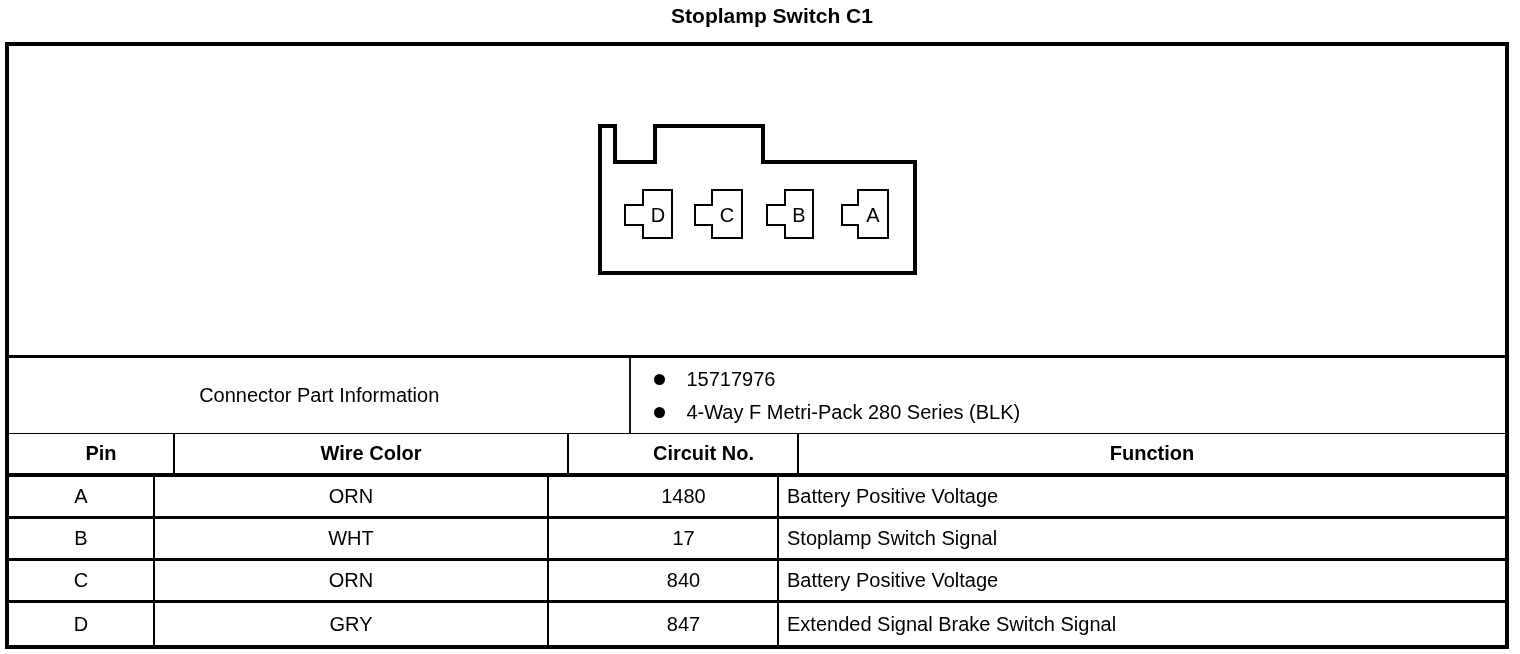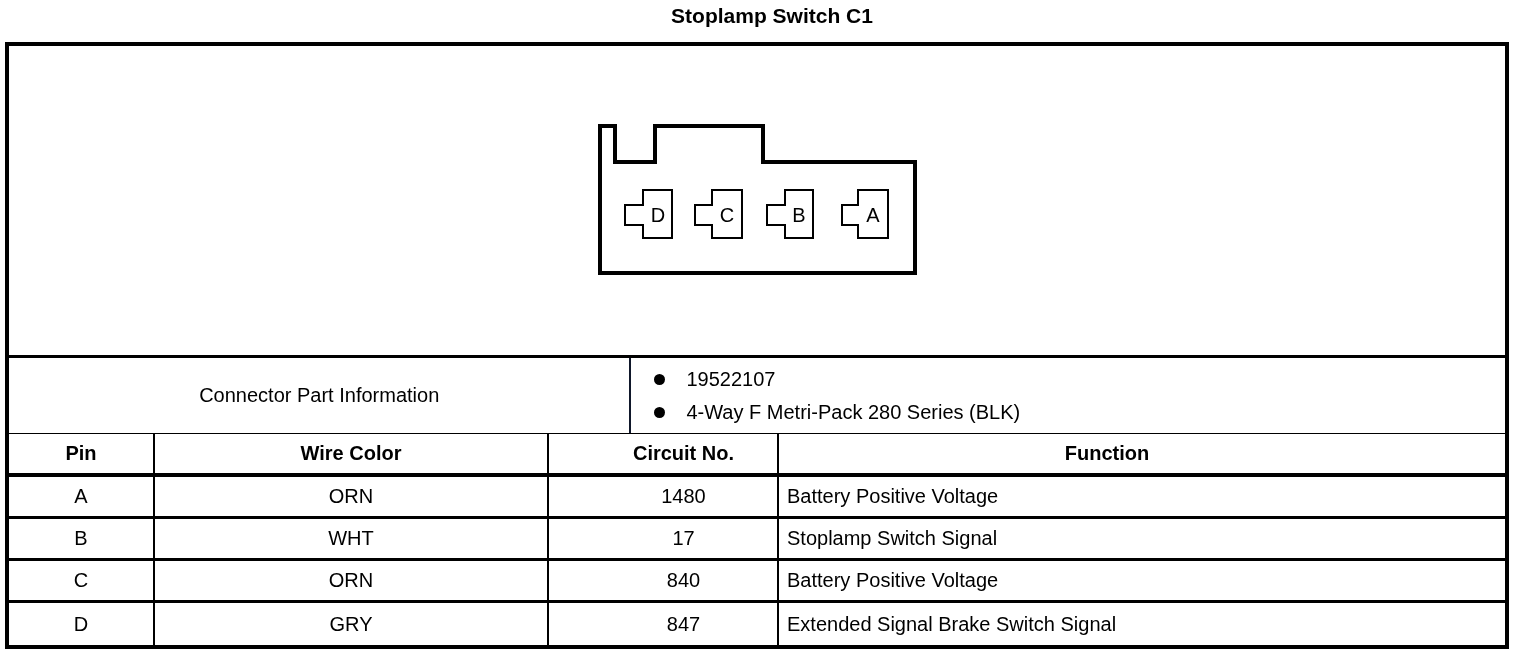--- a/index.html
+++ b/index.html
@@ -57,21 +57,21 @@
   }
   .cell {
     box-sizing: border-box;
     display: flex;
     align-items: center;
     justify-content: center;
     font-size: 20px;
     overflow: hidden;
   }
   .partinfo-row { height: 76px; border-bottom: 1px solid #000000; }
-  .header-row   { height: 43px; border-bottom: 4px solid #000000; }
+  .header-row   { height: 43px; border-bottom: 4px solid #000000; justify-content: flex-end; }
   .data-row     { height: 42px; border-bottom: 3px solid #000000; }
   .data-row.last { border-bottom: none; }
 
   .part-label-cell {
     width: 668px;
     border-right: 2px solid #0f172a;
     font-weight: normal;
   }
   .part-bullets-cell {
     width: 936px;
@@ -94,21 +94,21 @@
     width: 11px;
     height: 11px;
     border-radius: 50%;
     background: #000000;
     margin-right: 21px;
     flex: 0 0 auto;
   }
   .col-pin      { width: 146px; border-right: 2px solid #000000; }
   .col-wire     { width: 394px; border-right: 2px solid #000000; }
   .col-circuit  { width: 230px; border-right: 2px solid #000000; padding-left: 41px; }
-  .col-function { width: 656px; justify-content: flex-start; padding-left: 8px; }
+  .col-function { width: 706px; justify-content: flex-start; padding-left: 8px; }
   .header-row .cell { font-weight: bold; }
   .header-row .col-function { justify-content: center; padding-left: 0; }
 </style>
 </head>
 <body>
 
 <div class="page">
 
   <div class="title">Stoplamp Switch C1</div>
 
@@ -131,21 +131,21 @@
         </g>
       </svg>
     </div>
 
     <div class="row partinfo-row">
       <div class="cell part-label-cell">Connector Part Information</div>
       <div class="cell part-bullets-cell">
         <ul class="bullet-list">
           <li>
             <span class="bullet-dot"></span>
-            <span>19522107</span>
+            <span>15717976</span>
           </li>
           <li>
             <span class="bullet-dot"></span>
             <span>4-Way F Metri-Pack 280 Series (BLK)</span>
           </li>
         </ul>
       </div>
     </div>
 
     <div class="row header-row">

